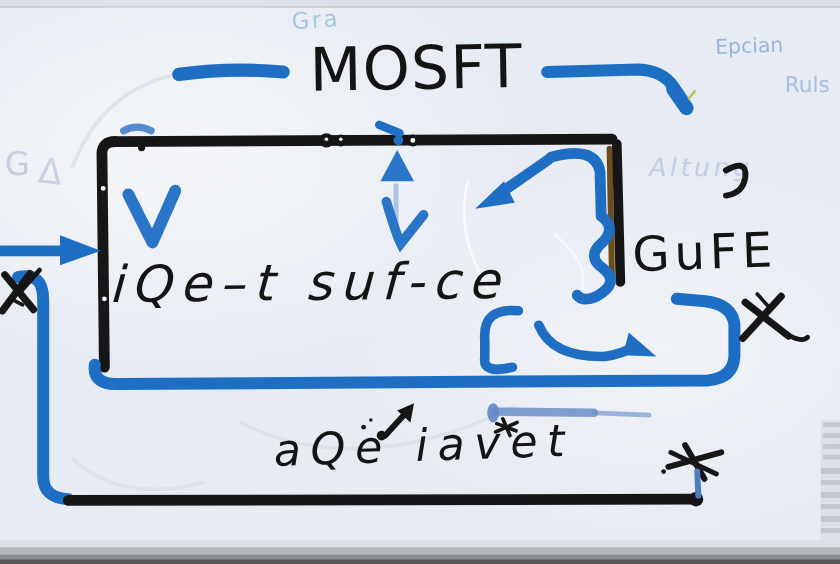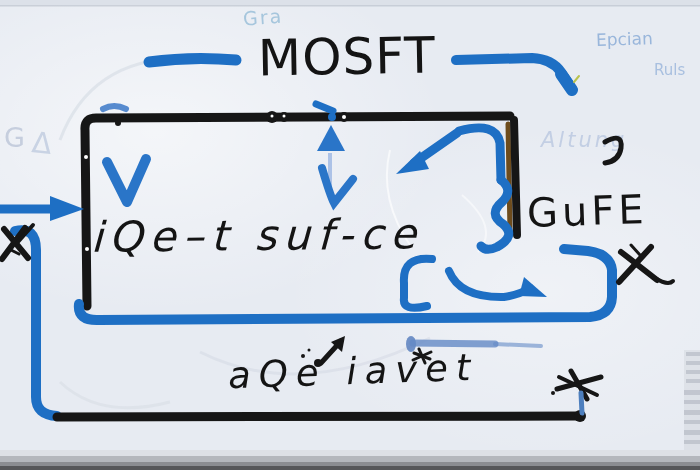--- a/index.html
+++ b/index.html
@@ -13,21 +13,21 @@
   }
   .board svg{position:absolute;left:0;top:0;z-index:2;}
   .txt{position:absolute;white-space:nowrap;z-index:3;color:#141414;}
   .faint{z-index:1;}
   .t-title{left:258px;top:28px;font-size:50px;letter-spacing:1px;transform:rotate(-1deg);font-weight:500;}
   .t-box{left:94px;top:211px;font-size:42px;font-style:italic;letter-spacing:7px;transform:rotate(-.6deg) skewX(-5deg);}
   .t-gate{left:527px;top:188px;font-size:40px;letter-spacing:4px;transform:rotate(-2deg);}
   .t-bottom{left:228px;top:350px;font-size:37px;letter-spacing:8px;font-style:italic;transform:rotate(-2deg);}
   .t-gra{left:243px;top:6px;font-size:19px;color:rgba(120,172,205,.6);transform:rotate(-4deg);letter-spacing:2px;}
   .t-epcian{left:596px;top:29px;font-size:17px;color:rgba(90,138,200,.55);transform:rotate(-2deg);}
-  .t-ruls{left:654px;top:61px;font-size:15px;color:rgba(105,148,205,.5);}
+  .t-ruls{left:654px;top:61px;font-size:18px;color:rgba(105,148,205,.5);}
   .t-g{left:4px;top:122px;font-size:27px;color:rgba(148,164,192,.45);}
   .t-delta{left:32px;top:126px;font-size:29px;color:rgba(148,170,202,.42);transform:rotate(6deg);}
   .t-altung{left:541px;top:128px;font-size:21px;color:rgba(158,178,214,.5);letter-spacing:3px;font-style:italic;}
 </style>
 </head>
 <body>
 
 <div class="board">
 
   <div class="txt faint t-gra">Gra</div>

